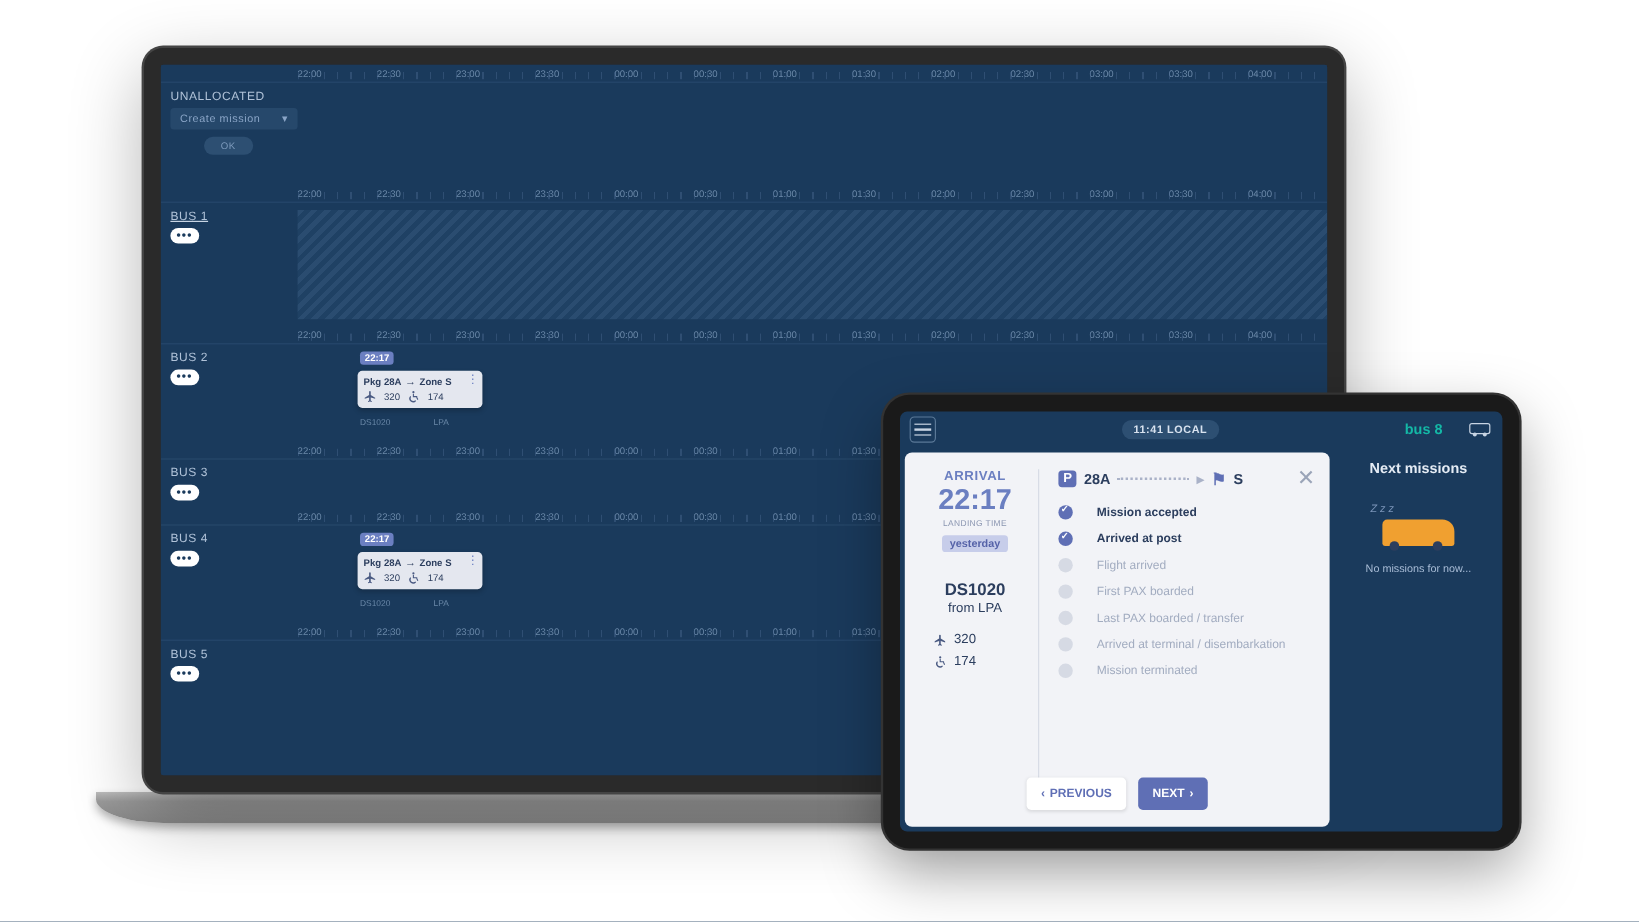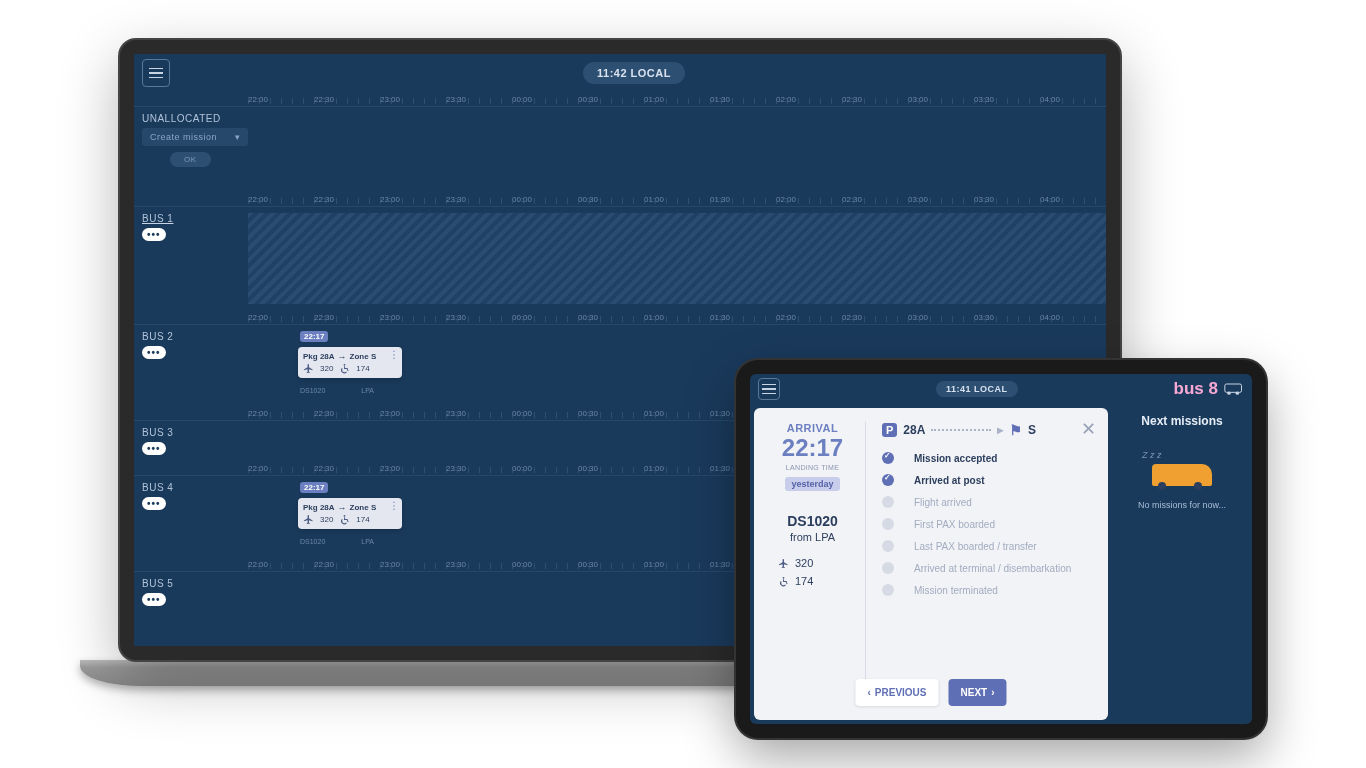--- a/index.html
+++ b/index.html
@@ -167,21 +167,21 @@
   display: flex;
   gap: 36px;
   font-size: 7px;
   color: #6a88a8;
 }
 
 
 .tablet {
   position: absolute;
   right: 100px;
-  top: 360px;
+  top: 329px;
   width: 530px;
   height: 378px;
   background: #1a1a1a;
   border-radius: 22px;
   padding: 14px;
   box-shadow: 0 0 0 2px #333, 0 20px 50px rgba(0,0,0,0.35);
 }
 .tablet-screen {
   width: 100%;
   height: 100%;
@@ -191,21 +191,21 @@
   position: relative;
   color: #c8d4e3;
 }
 .tablet-header {
   height: 30px;
   display: flex;
   align-items: center;
   padding: 0 8px;
 }
 .tablet-header .time-pill { font-size: 9px; padding: 3px 10px; }
-.tablet-header .bus-label { font-size: 17px; font-weight: 600; color: #f9a8d4; margin-right: 6px; }
+.tablet-header .bus-label { font-size: 12px; font-weight: 600; color: #14b8a6; margin-right: 22px; }
 .bus-icon { width: 20px; height: 14px; }
 .tablet-body { display: flex; height: calc(100% - 30px); }
 .detail-panel {
   flex: 1;
   background: #f2f3f7;
   margin: 4px;
   border-radius: 6px;
   padding: 14px 16px;
   display: flex;
   position: relative;
@@ -294,28 +294,20 @@
 .no-missions { font-size: 9px; color: #a8bcd6; }
 .plane-icon, .wheelchair-icon { width: 11px; height: 11px; fill: #4a5a82; }
 </style>
 </head>
 <body>
 
 <div class="laptop">
   <div class="laptop-screen">
     <div class="desktop-app">
 
-      <div class="desktop-header">
-        <div class="hamburger">
-          <span></span>
-            <span></span>
-            <span></span>
-        </div>
-        <div class="time-pill">11:42  LOCAL</div>
-      </div>
 
       <div class="time-ruler">
         <div class="ticks"></div>
         <span>22:00</span>
           <span>22:30</span>
           <span>23:00</span>
           <span>23:30</span>
           <span>00:00</span>
           <span>00:30</span>
           <span>01:00</span>

